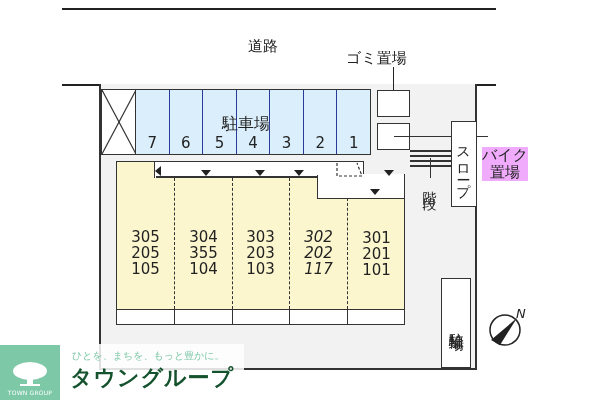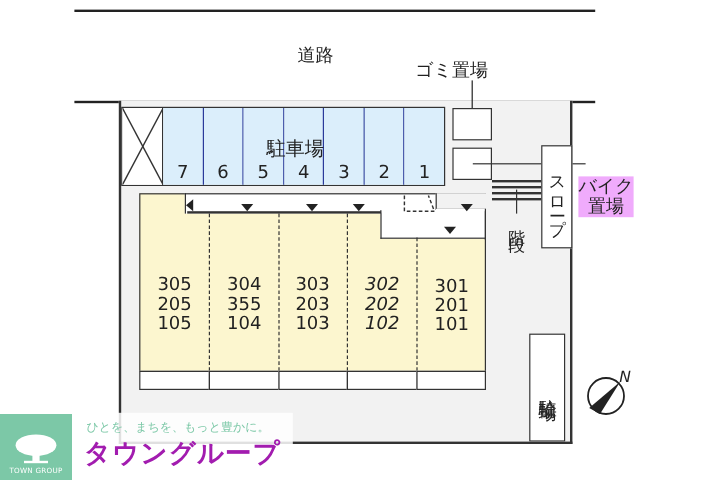--- a/index.html
+++ b/index.html
@@ -39,21 +39,21 @@
   .tri-left { position: absolute; width: 0; height: 0; border-top: 5px solid transparent; border-bottom: 5px solid transparent; border-right: 6px solid #222; }
   .balcony { position: absolute; top: 309px; height: 16px; background: #fff; border: 1.5px solid #333; }
   .vlabel { writing-mode: vertical-rl; text-orientation: upright; font-size: 15px; letter-spacing: 3px; }
   .stairs-line { position: absolute; height: 1.5px; background: #333; }
   .logo-box {
     position: absolute; left: 0; top: 345px; width: 60px; height: 55px; background: #7cc8a7;
     display: flex; flex-direction: column; align-items: center; justify-content: flex-end; padding-bottom: 4px;
   }
   .logo-text { font-size: 6px; color: #fff; letter-spacing: 0.2px; }
   .tagline { position: absolute; left: 72px; top: 349px; font-size: 10px; color: #7cc8a7; }
-  .brand { position: absolute; left: 70px; top: 363px; font-size: 22px; color: #a21caf; letter-spacing: 1px; font-weight: bold; }
+  .brand { position: absolute; left: 70px; top: 363px; font-size: 22px; color: #14532d; letter-spacing: 1px; font-weight: bold; }
   .brand-bg { position: absolute; left: 68px; top: 344px; width: 176px; height: 50px; background: rgba(255,255,255,0.85); }
 </style>
 </head>
 <body>
 
 <div class="line-h" style="left:62px; top:8px; width:434px;"></div>
 <div class="line-h" style="left:62px; top:84px; width:434px;"></div>
 <div class="abs road-label" style="left:248px; top:37px;">道路</div>
 
 <div class="site"></div>
@@ -135,21 +135,21 @@
   <div>104</div>
 </div>
 <div class="unit-col" style="left:232px; width:57px; top:228px; height:50px;">
   <div>303</div>
   <div>203</div>
   <div>103</div>
 </div>
 <div class="unit-col" style="left:290px; width:57px; top:228px; height:50px;font-style:italic;">
   <div>302</div>
   <div>202</div>
-  <div>102</div>
+  <div>117</div>
 </div>
 <div class="unit-col" style="left:348px; width:57px; top:228px; height:50px;justify-content:flex-end;">
   <div>301</div>
   <div>201</div>
   <div>101</div>
 </div>
 
 <div class="balcony" style="left:116px; width:59px;"></div>
 <div class="balcony" style="left:174px; width:59px;"></div>
 <div class="balcony" style="left:232px; width:58px;"></div>

